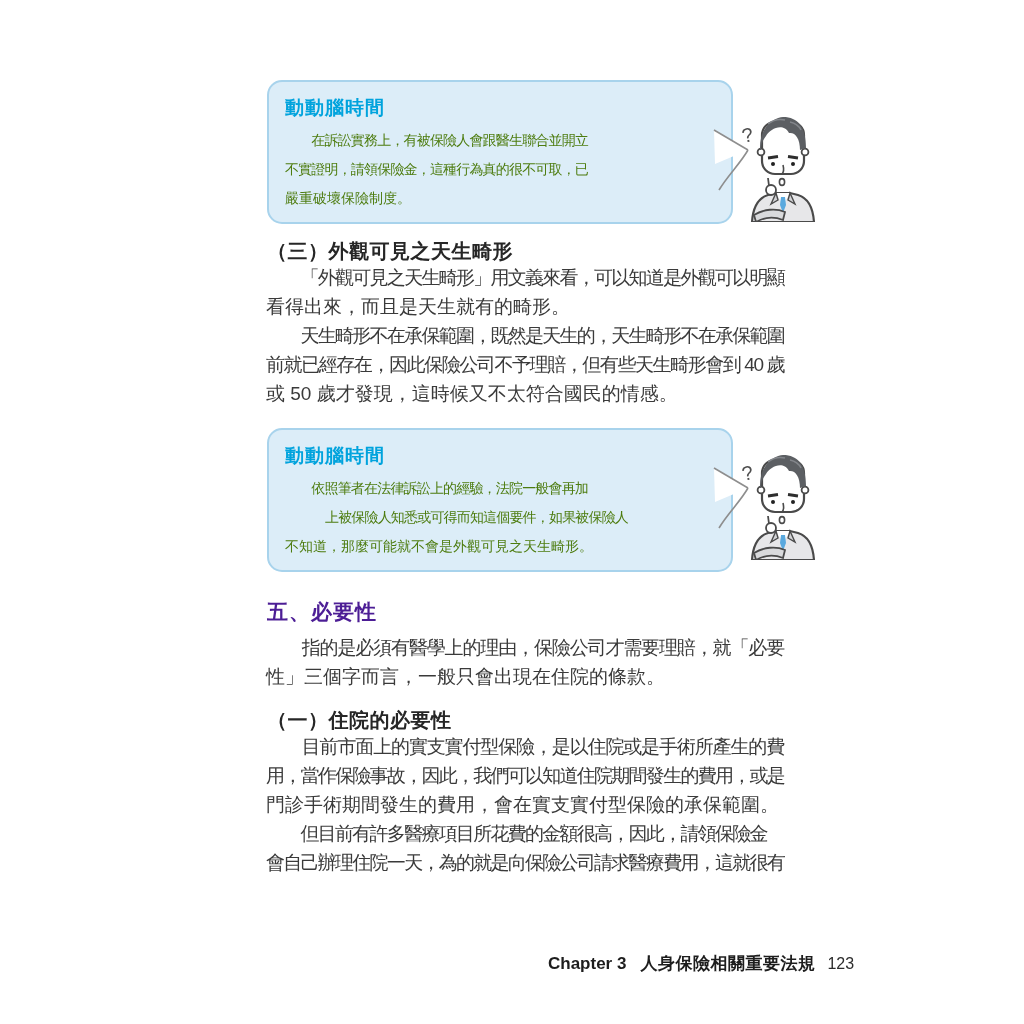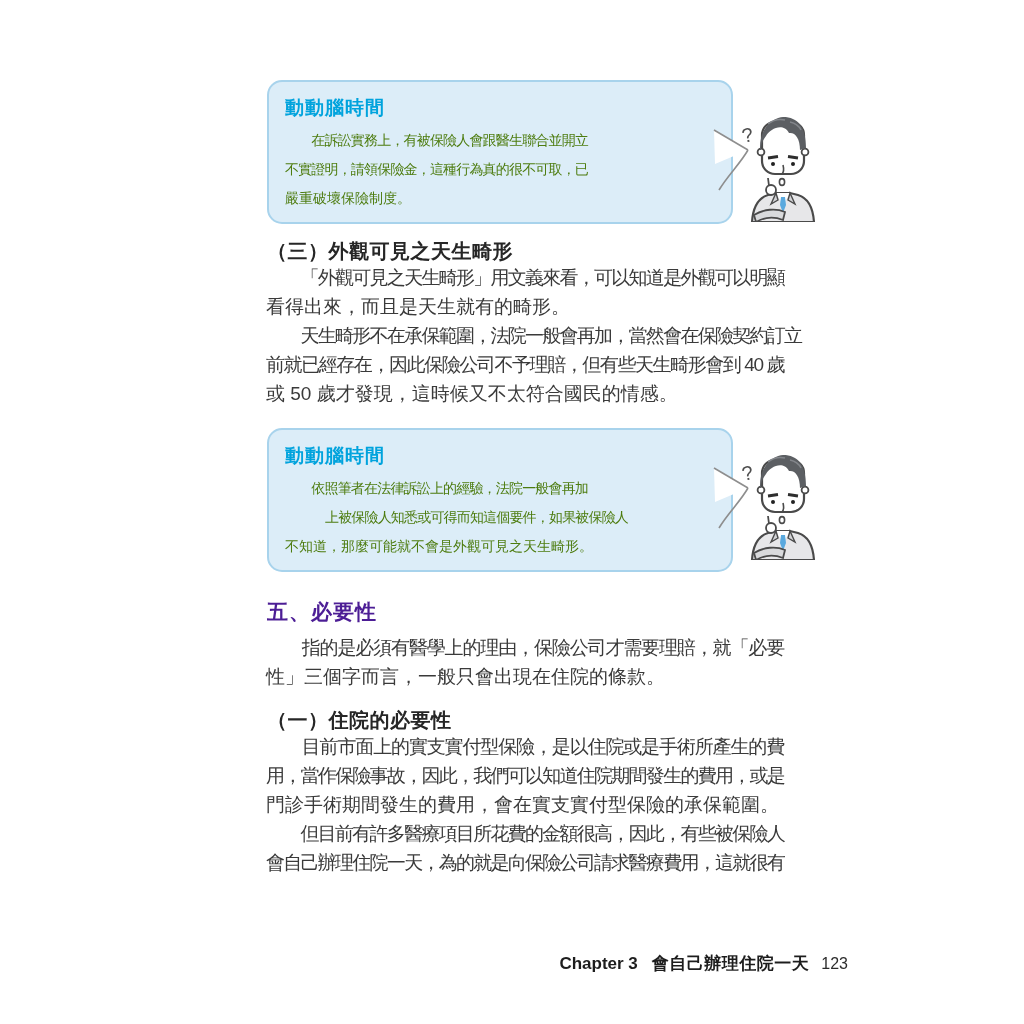--- a/index.html
+++ b/index.html
@@ -98,21 +98,21 @@
     <use href="#figman"></use>
   </svg>
 
   <h2 class="h-black" style="top:240px">（三）外觀可見之天生畸形</h2>
   <div class="para-col" style="top:263px">
     <div class="para">
         <div class="pline"><span style="letter-spacing: -1.73333px; text-align: center;">　　「外觀可見之天生畸形」用文義來看，可以知道是外觀可以明顯</span></div>
         <div class="pline last"><span>看得出來，而且是天生就有的畸形。</span></div>
       </div>
     <div class="para">
-        <div class="pline"><span style="letter-spacing: -1.73333px;">　　天生畸形不在承保範圍，法院一般會再加，當然會在保險契約訂立</span></div>
+        <div class="pline"><span style="letter-spacing: -1.73333px;">　　天生畸形不在承保範圍，既然是天生的，天生畸形不在承保範圍</span></div>
         <div class="pline"><span style="letter-spacing: -1.42822px;">前就已經存在，因此保險公司不予理賠，但有些天生畸形會到 40 歲</span></div>
         <div class="pline last"><span>或 50 歲才發現，這時候又不太符合國民的情感。</span></div>
       </div>
   </div>
 
   <section class="bubble" style="top:428px">
     <div class="bubble-title">動動腦時間</div>
     <div class="bubble-body">
         <div class="pline"><span style="letter-spacing: -0.826087px; margin-top: 24px;">　　依照筆者在法律訴訟上的經驗，法院一般會再加</span></div>
         <div class="pline"><span style="letter-spacing: -0.826087px; margin-left: 40px;">上被保險人知悉或可得而知這個要件，如果被保險人</span></div>
@@ -137,22 +137,22 @@
   </div>
 
   <h2 class="h-black" style="top:709px">（一）住院的必要性</h2>
   <div class="para-col" style="top:732px">
     <div class="para">
         <div class="pline"><span style="letter-spacing: -1.13793px;">　　目前市面上的實支實付型保險，是以住院或是手術所產生的費</span></div>
         <div class="pline"><span style="letter-spacing: -1.73333px;">用，當作保險事故，因此，我們可以知道住院期間發生的費用，或是</span></div>
         <div class="pline last"><span>門診手術期間發生的費用，會在實支實付型保險的承保範圍。</span></div>
       </div>
     <div class="para">
-        <div class="pline"><span style="letter-spacing: -1.73333px;">　　但目前有許多醫療項目所花費的金額很高，因此，有些被保險人</span></div>
+        <div class="pline"><span style="letter-spacing: -1.73333px;">　　但目前有許多醫療項目所花費的金額很高，因此，請領保險金</span></div>
         <div class="pline last"><span style="letter-spacing: -1.73333px;">會自己辦理住院一天，為的就是向保險公司請求醫療費用，這就很有</span></div>
       </div>
   </div>
 
   <footer class="footer">
-    <span class="f-ch">Chapter 3</span><span class="f-title">會自己辦理住院一天</span><span class="f-num">123</span>
+    <span class="f-ch">Chapter 3</span><span class="f-title">人身保險相關重要法規</span><span class="f-num">123</span>
   </footer>
 
 </div>
 
 </body></html>

